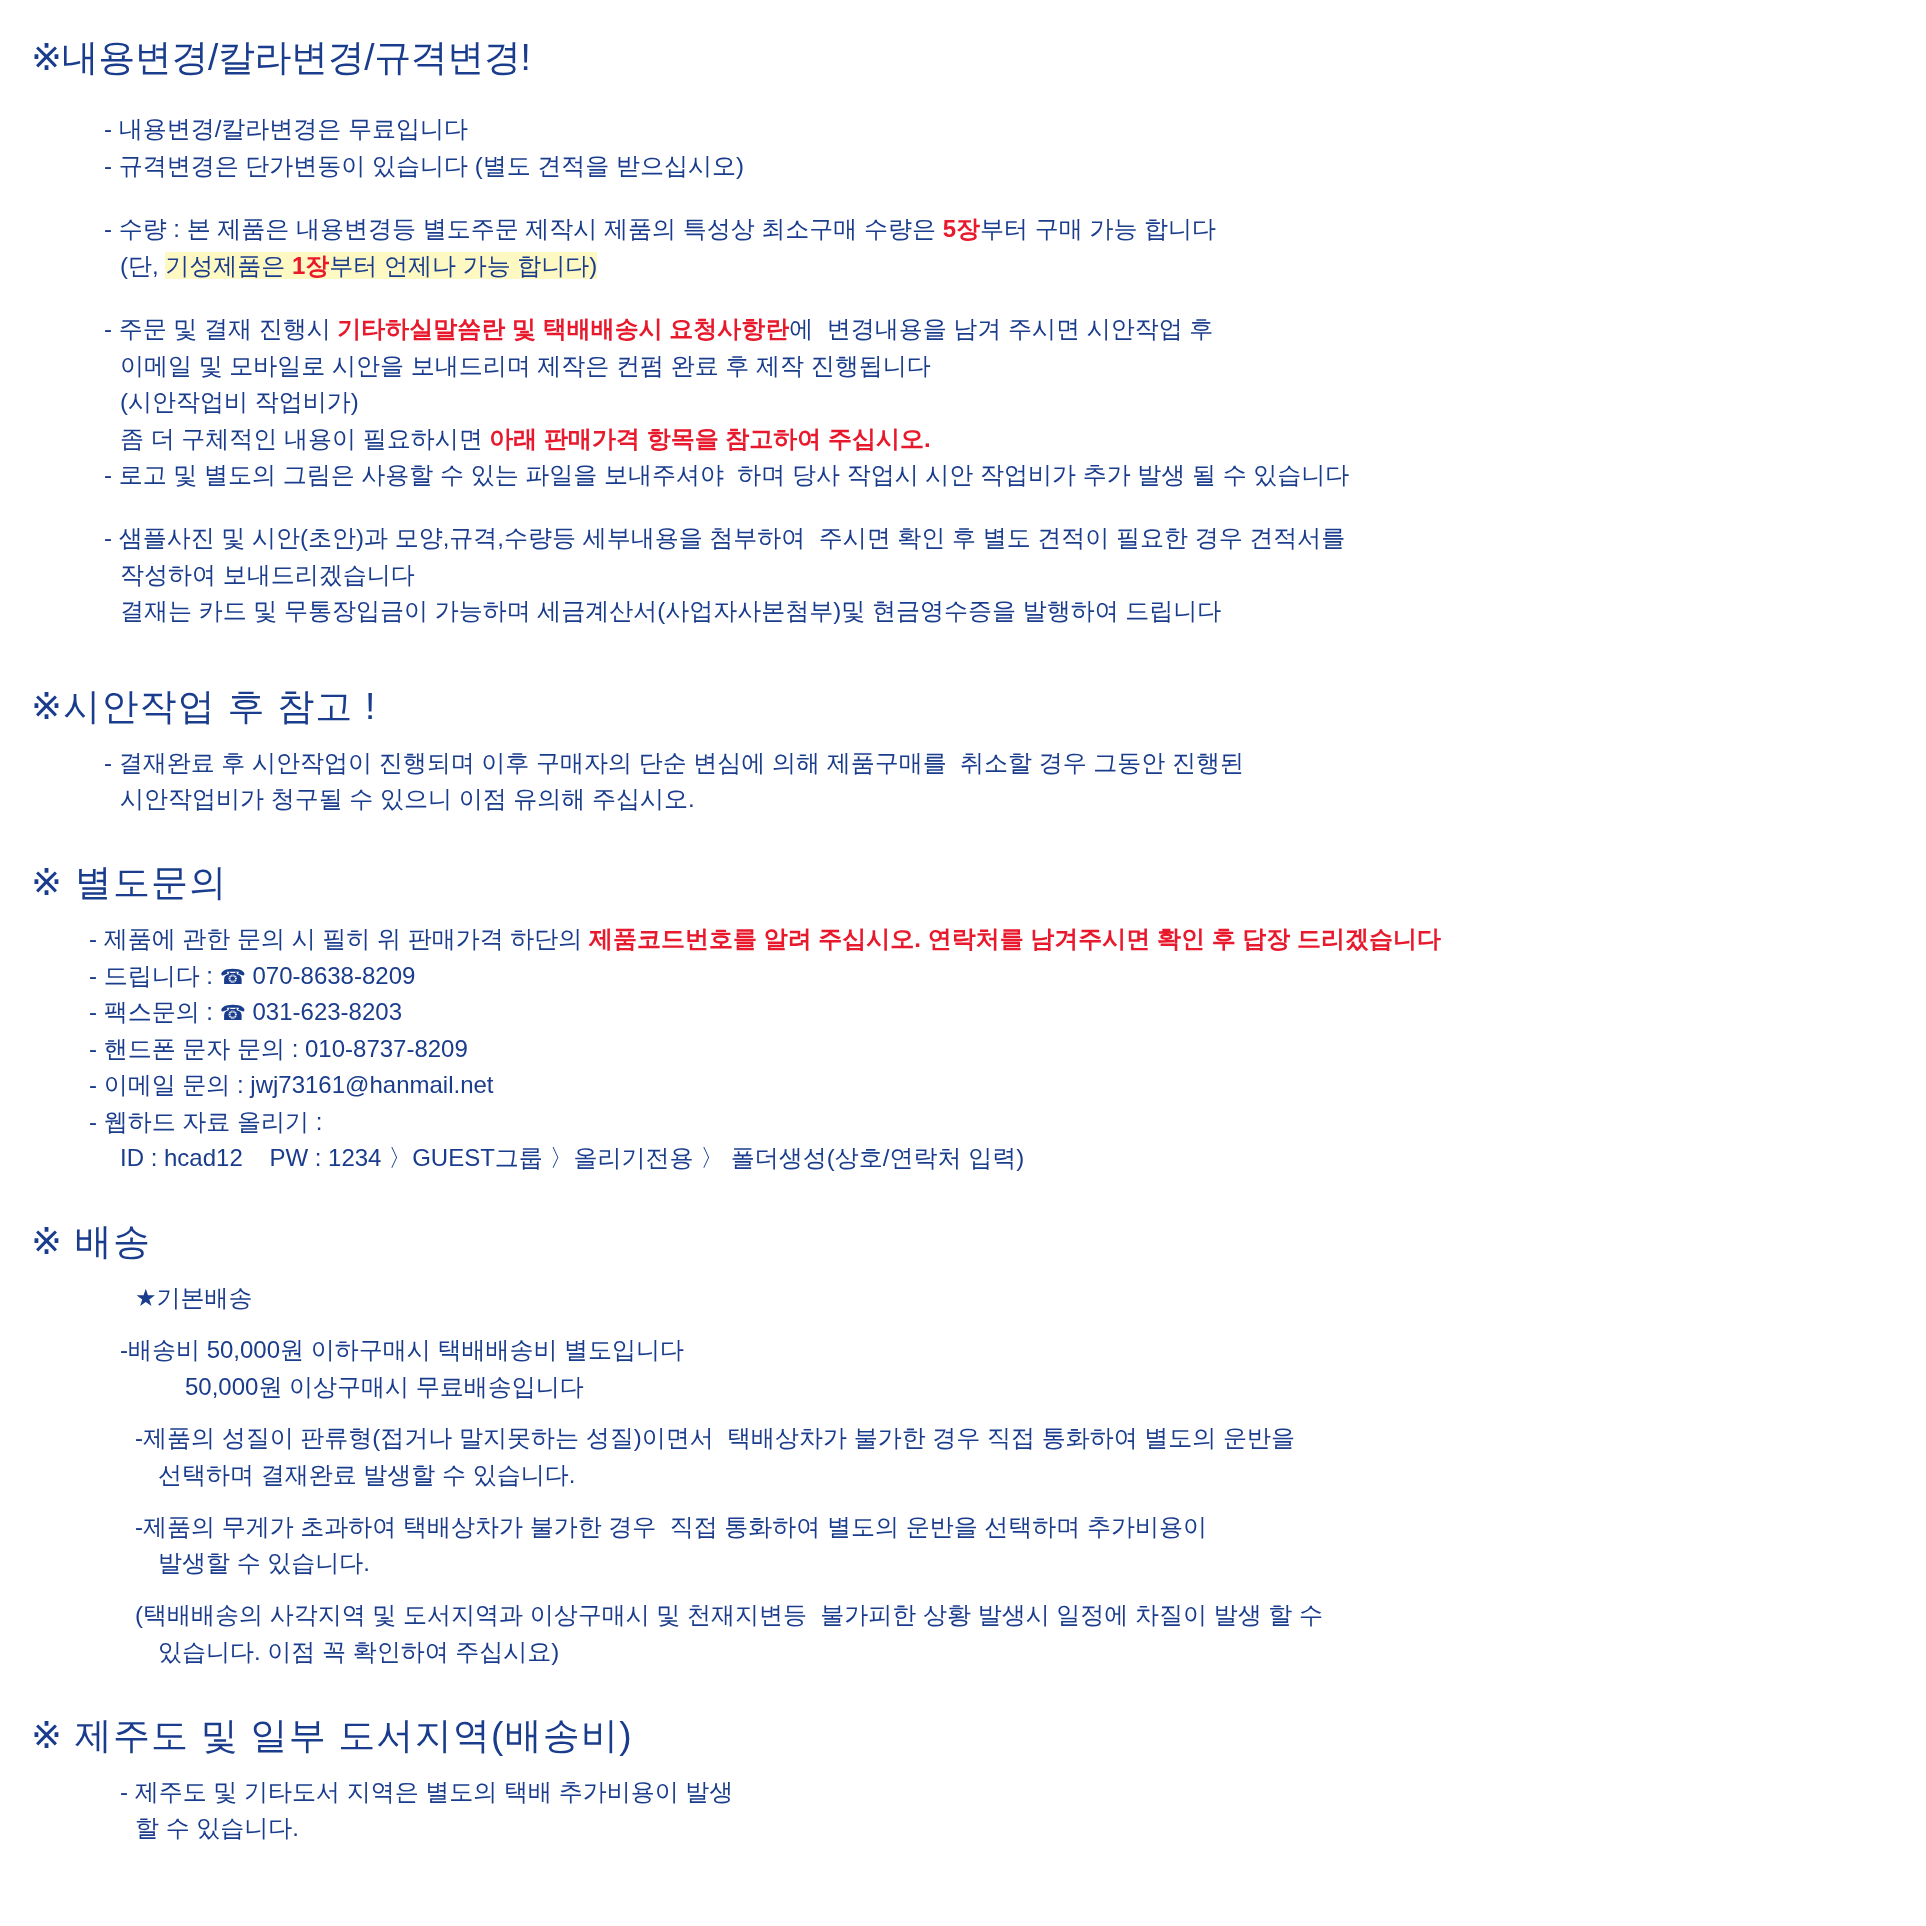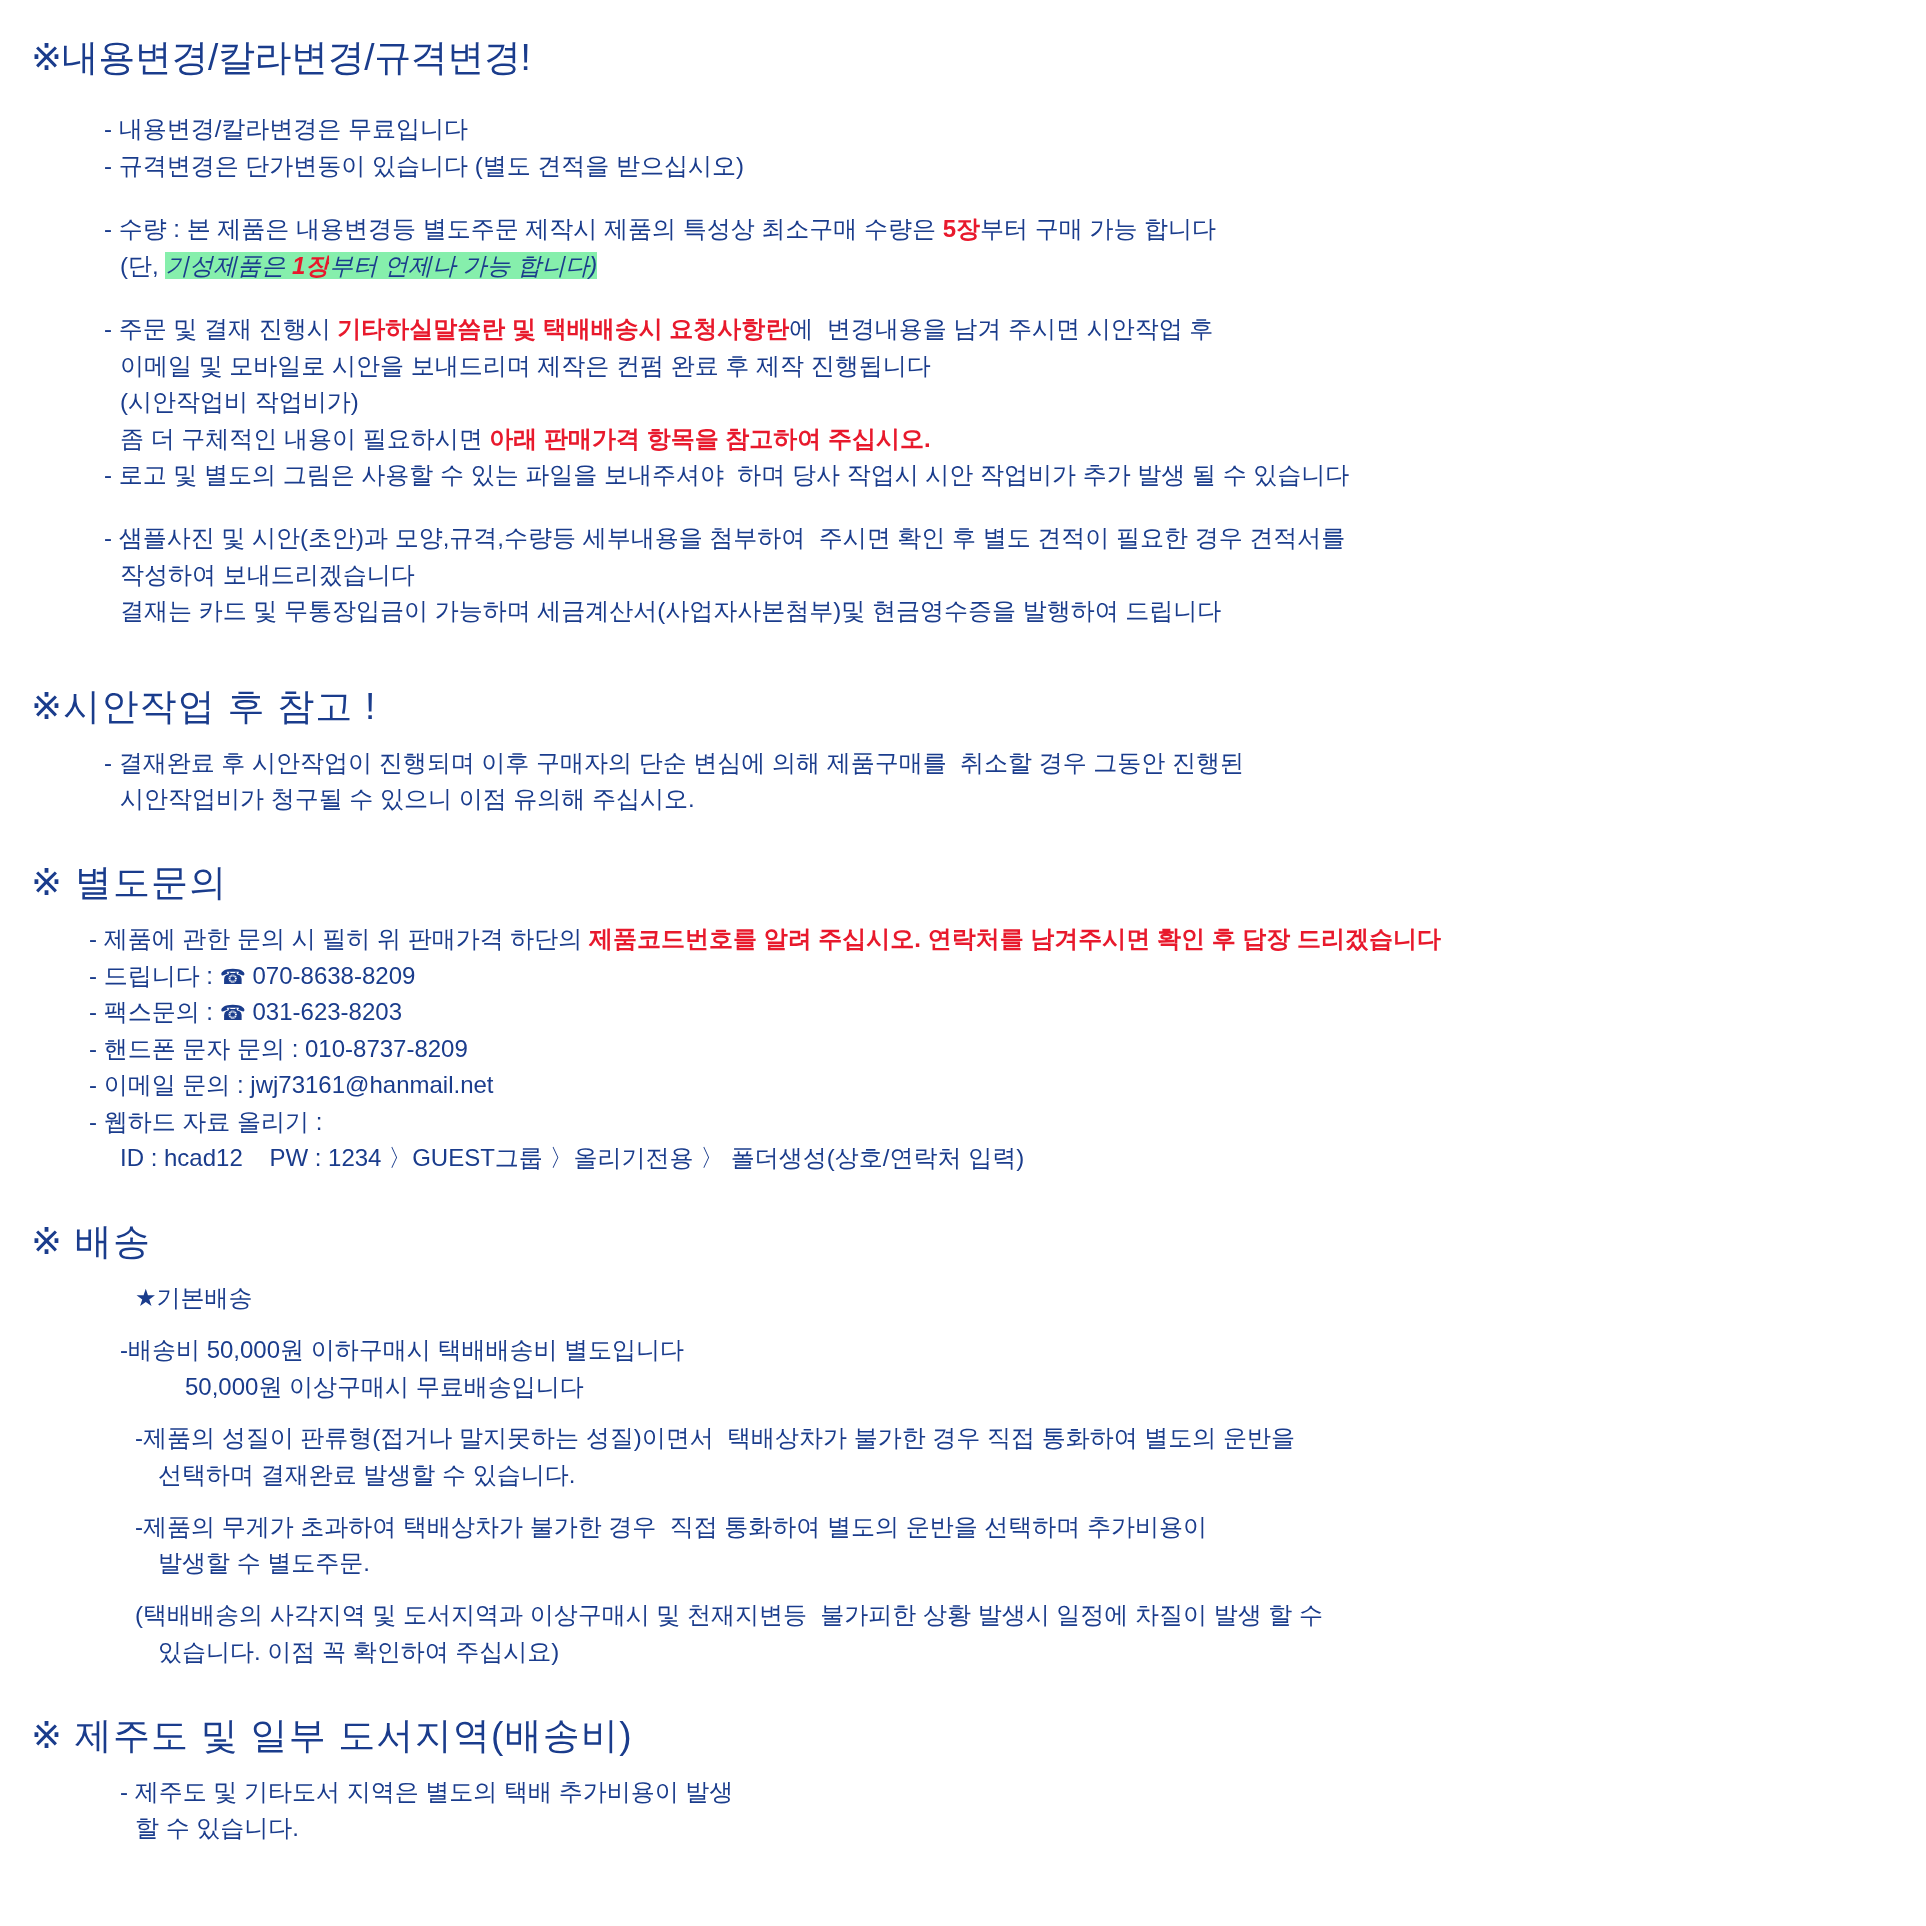--- a/index.html
+++ b/index.html
@@ -44,21 +44,21 @@
   .ind3 { padding-left: 104px; }
   .ind4 { padding-left: 127px; }
   .ind5 { padding-left: 154px; }
   .ind-q { padding-left: 58px; }
 
   .gap-s { height: 15.4px; }
   .gap-m { height: 27px; }
   .gap-l { height: 39px; }
   .gap-xl { height: 50px; }
   .red-b { color: #e8192c; font-weight: bold; }
-  .hl { background: #86efac; font-style: italic; }
+  .hl { background: #fef9c3; }
 
   .tel-glyph {
     font-size: 21px;
     letter-spacing: 0;
   }
 
   
   .section { margin-bottom: 3.9px; }
 </style>
 </head>
@@ -132,21 +132,21 @@
     <p class="line ind5"><span>50,000원 이상구매시 무료배송입니다</span></p>
 
     <div class="gap-s"></div>
 
     <p class="line ind3"><span>-제품의 성질이 판류형(접거나 말지못하는 성질)이면서  택배상차가 불가한 경우 직접 통화하여 별도의 운반을</span></p>
     <p class="line ind4"><span>선택하며 결재완료 발생할 수 있습니다.</span></p>
 
     <div class="gap-s"></div>
 
     <p class="line ind3"><span>-제품의 무게가 초과하여 택배상차가 불가한 경우  직접 통화하여 별도의 운반을 선택하며 추가비용이</span></p>
-    <p class="line ind4"><span>발생할 수 별도주문.</span></p>
+    <p class="line ind4"><span>발생할 수 있습니다.</span></p>
 
     <div class="gap-s"></div>
 
     <p class="line ind3"><span>(택배배송의 사각지역 및 도서지역과 이상구매시 및 천재지변등  불가피한 상황 발생시 일정에 차질이 발생 할 수</span></p>
     <p class="line ind4"><span>있습니다. 이점 꼭 확인하여 주십시요)</span></p>
   </div>
 
   <div class="gap-l"></div>
 
   <div class="section">

